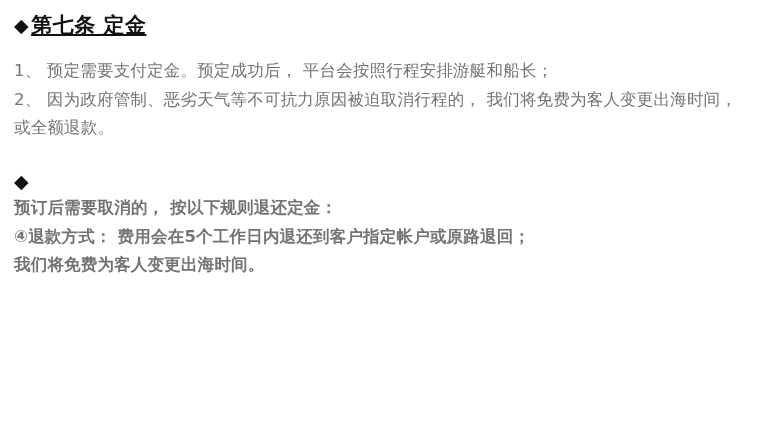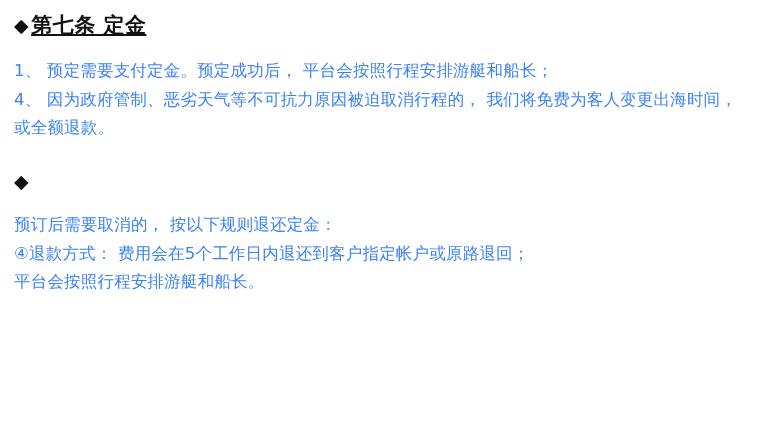--- a/index.html
+++ b/index.html
@@ -42,65 +42,66 @@
     margin-right: 2px;
     color: #111111;
   }
   .heading-text {
     white-space: pre;
     text-decoration: underline;
   }
   .body-text {
     font-size: 16.5px;
     line-height: 1.72;
-    color: #3b82f6;
+    color: #737373;
     margin: 0;
     letter-spacing: 0.2px;
   }
   .para {
     margin: 0;
     white-space: pre-wrap;
   }
   #section-deposit {
     margin-top: 2px;
   }
   #deposit-body {
     margin-top: 18px;
   }
   #section-refund {
     margin-top: 30px;
   }
   #refund-body {
-    margin-top: 20px;
+    margin-top: 3px;
+    font-weight: bold;
   }
   .list-line {
     margin: 0;
     white-space: pre-wrap;
   }
 </style>
 </head>
 <body>
 
 <div class="page">
 
   <div class="section" id="section-deposit">
     <div class="section-heading">
       <span class="diamond-icon">◆</span>
       <span class="heading-text">第七条 定金</span>
     </div>
     <div class="body-text" id="deposit-body">
       <p class="para">1、 预定需要支付定金。预定成功后， 平台会按照行程安排游艇和船长；</p>
-      <p class="para">4、 因为政府管制、恶劣天气等不可抗力原因被迫取消行程的， 我们将免费为客人变更出海时间， 或全额退款。</p>
+      <p class="para">2、 因为政府管制、恶劣天气等不可抗力原因被迫取消行程的， 我们将免费为客人变更出海时间， 或全额退款。</p>
     </div>
   </div>
 
   <div class="section" id="section-refund">
     <div class="section-heading">
       <span class="diamond-icon">◆</span>
     </div>
     <div class="body-text" id="refund-body">
       <p class="list-line">预订后需要取消的， 按以下规则退还定金：</p>
       <p class="list-line">④退款方式： 费用会在5个工作日内退还到客户指定帐户或原路退回；</p>
-      <p class="list-line">平台会按照行程安排游艇和船长。</p>
+      <p class="list-line">我们将免费为客人变更出海时间。</p>
     </div>
   </div>
 
 </div>
 
 </body></html>

